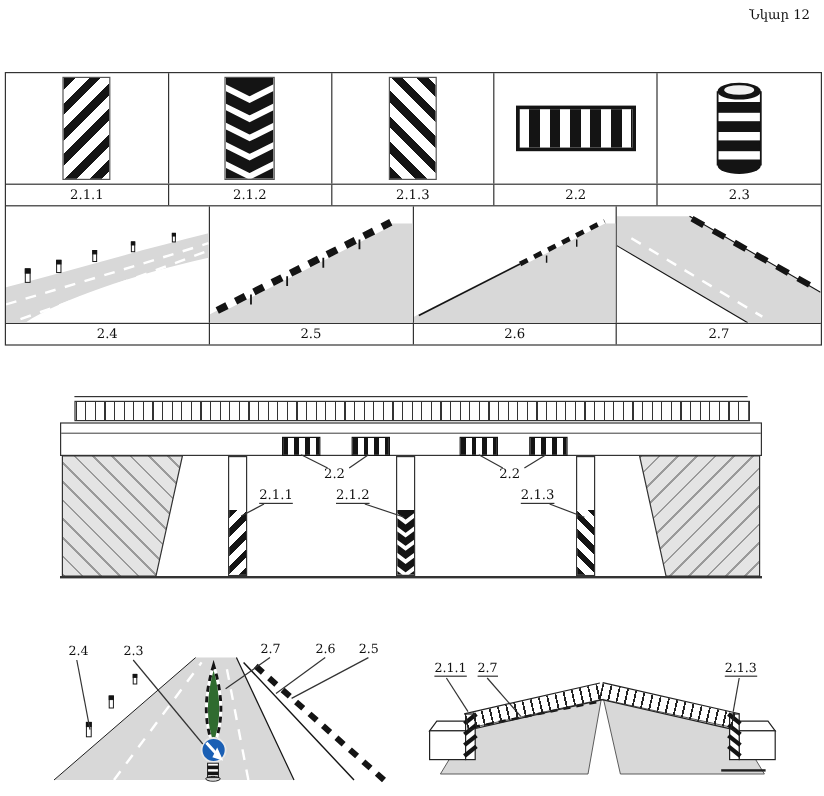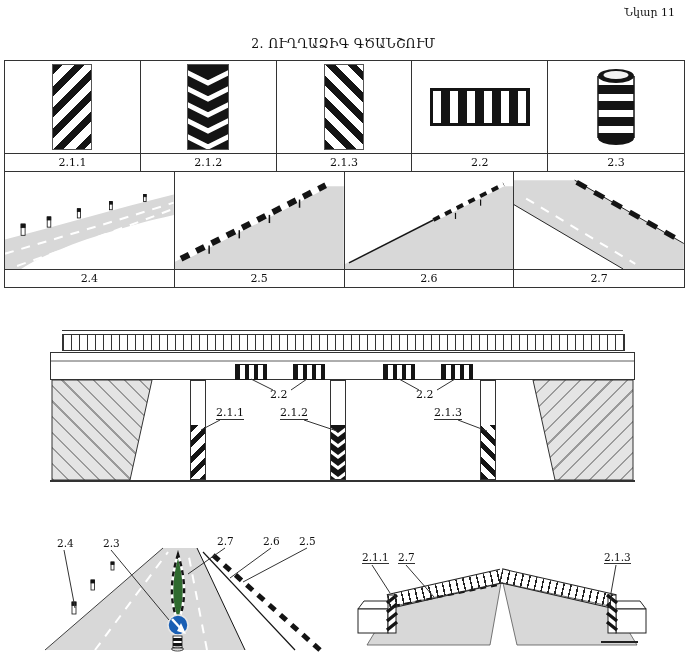--- a/index.html
+++ b/index.html
@@ -73,22 +73,21 @@
   .railL{left:38px;top:61px;width:116px;transform:rotate(-12.8deg);transform-origin:left bottom;}
   .railR{left:147px;top:35px;width:117px;transform:rotate(12.8deg);transform-origin:left bottom;}
 
   .corner-mark{position:absolute;left:601px;top:641px;width:37px;border-top:2px solid #222;}
 </style>
 </head>
 <body>
 
 <div class="page">
 
-  <div class="figref">Նկար 11</div>
-  <div class="title">2. ՈՒՂՂԱՁԻԳ ԳԾԱՆՇՈՒՄ</div>
+  <div class="figref">Նկար 12</div>
 
   <div class="mtable">
 
     <div class="trow cols5 patt-row">
       <div class="tcell">
         <div class="m211"></div>
       </div>
       <div class="tcell">
         <svg class="m212svg" width="40" height="84" viewBox="0 0 40 84">
           <rect width="40" height="84" fill="#141414"></rect>

